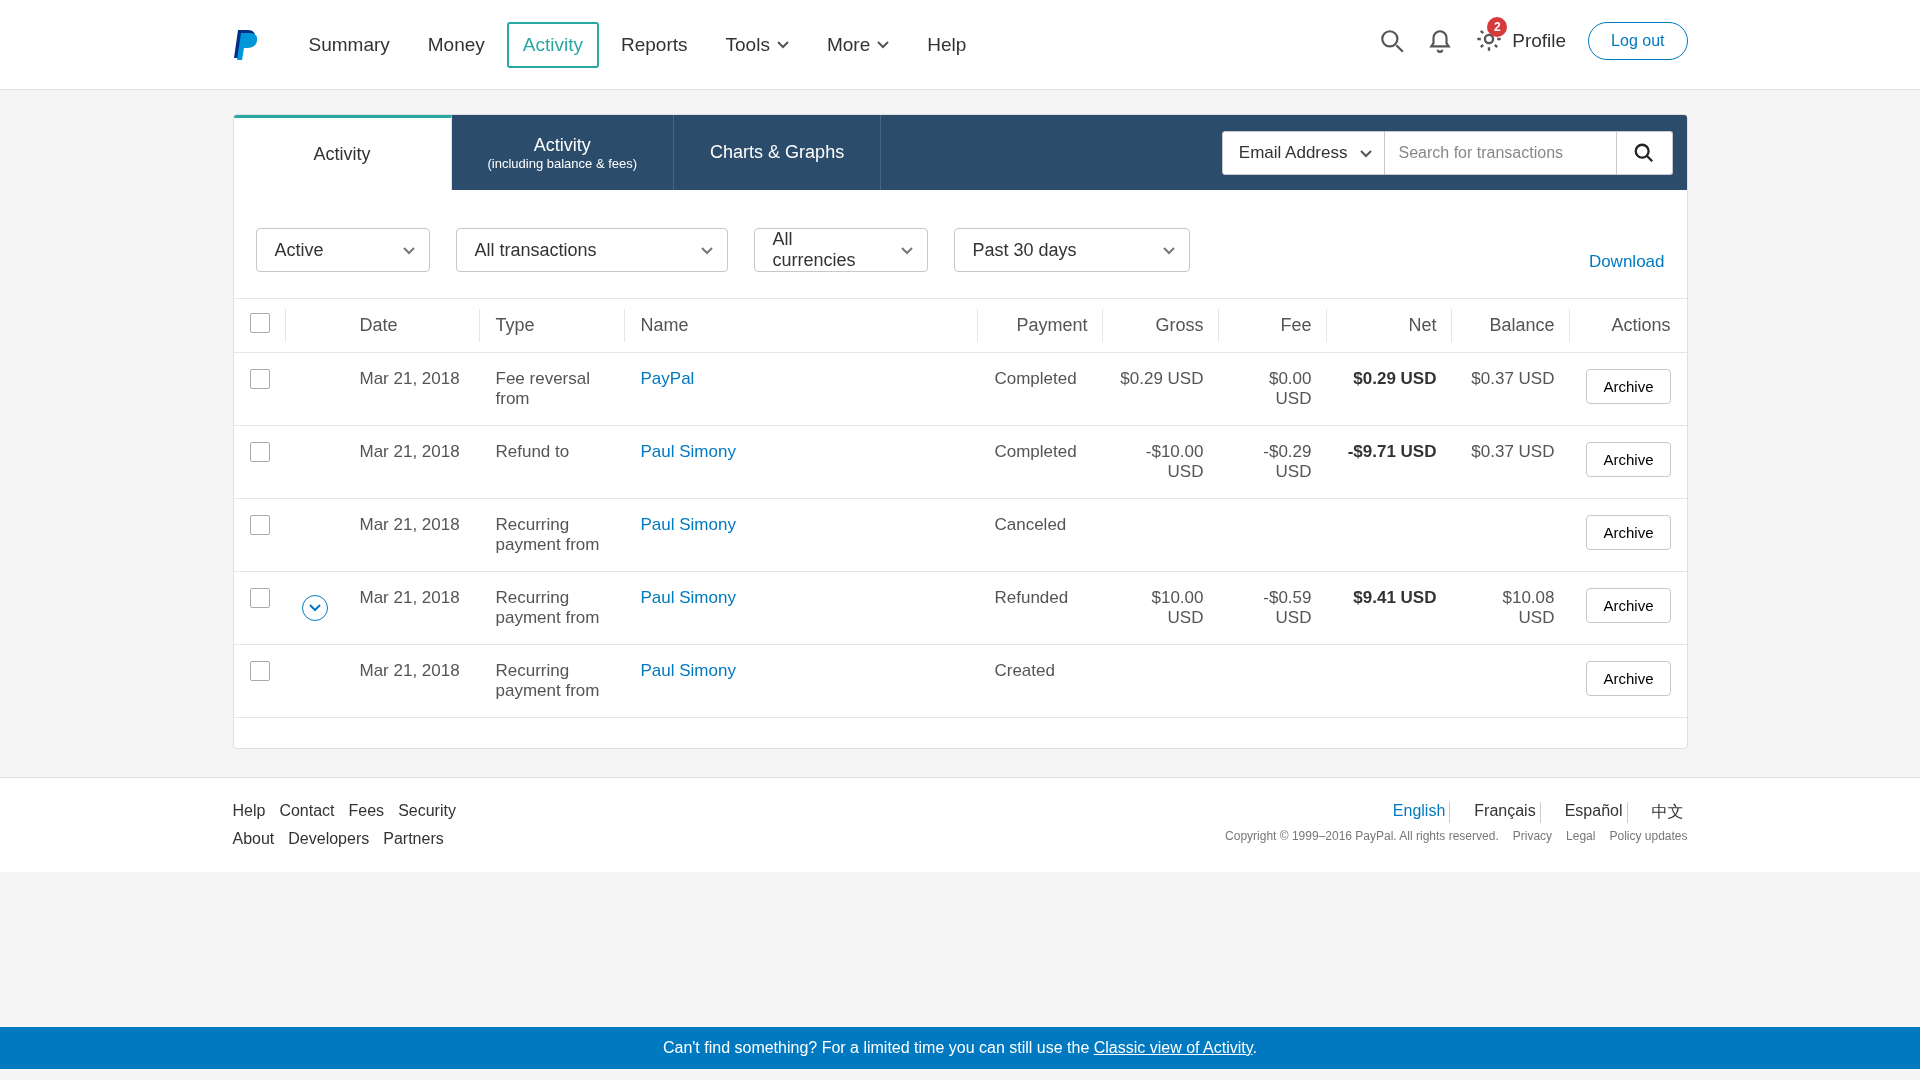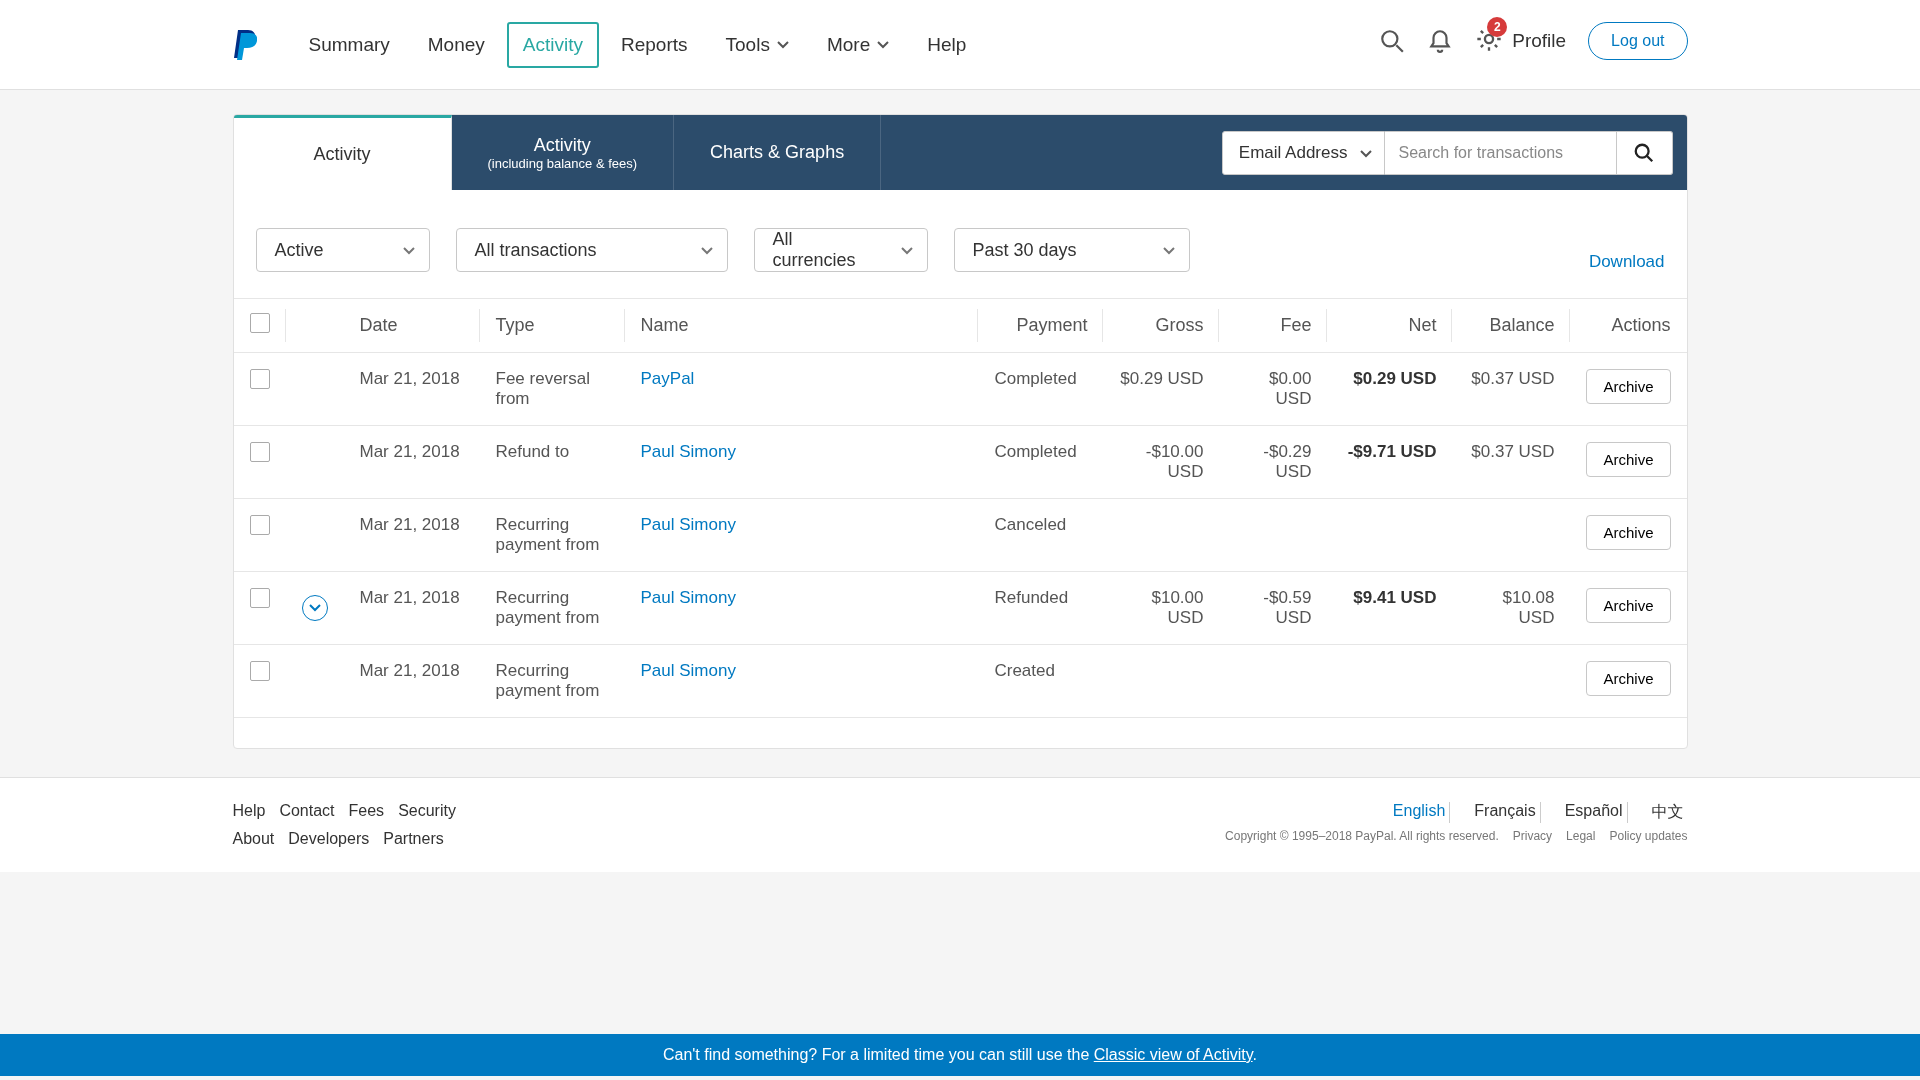--- a/index.html
+++ b/index.html
@@ -75,21 +75,21 @@
   .footer-row a { color:#333; text-decoration:none; font-size:16px; cursor:pointer;}
   .footer-right { display:flex; flex-direction:column; align-items:flex-end; gap:6px;}
   .lang-row { display:flex; gap:20px; font-size:16px;}
   .lang-row span.active { color:var(--pp-blue); }
   .lang-row span { cursor:pointer; padding:0 4px; border-right:1px solid #ccc;}
   .lang-row span:last-child{ border-right:none;}
   .copyright-row { display:flex; gap:14px; font-size:12px; color:#777;}
   .copyright-row a { color:#777; text-decoration:none; cursor:pointer;}
 
   
-  .bottom-banner { position:absolute; bottom:4px; width:1920px; background:#0079c1; color:#fff; text-align:center; padding:12px 0; font-size:16px;}
+  .bottom-banner { position:absolute; bottom:11px; width:1920px; background:#0079c1; color:#fff; text-align:center; padding:12px 0; font-size:16px;}
   .bottom-banner a { color:#fff; text-decoration:underline; cursor:pointer;}
 
   
   col.chkc { width:52px;}
   col.expc { width:50px;}
   col.datec { width:136px;}
   col.typec { width:145px;}
   col.namec { }
   col.payc { width:125px;}
   col.grossc { width:116px;}
@@ -332,21 +332,21 @@
         </div>
     </div>
     <div class="footer-right">
       <div class="lang-row" id="langs">
           <span class="active">English</span>
           <span>Français</span>
           <span>Español</span>
           <span>中文</span>
         </div>
       <div class="copyright-row">
-        <span>Copyright © 1995–2018 PayPal. All rights reserved.</span>
+        <span>Copyright © 1999–2016 PayPal. All rights reserved.</span>
         <span id="legal" style="display: inline-flex; gap: 14px;">
             <a>Privacy</a>
             <a>Legal</a>
             <a>Policy updates</a>
           </span>
       </div>
     </div>
   </div>
 </div>
 

